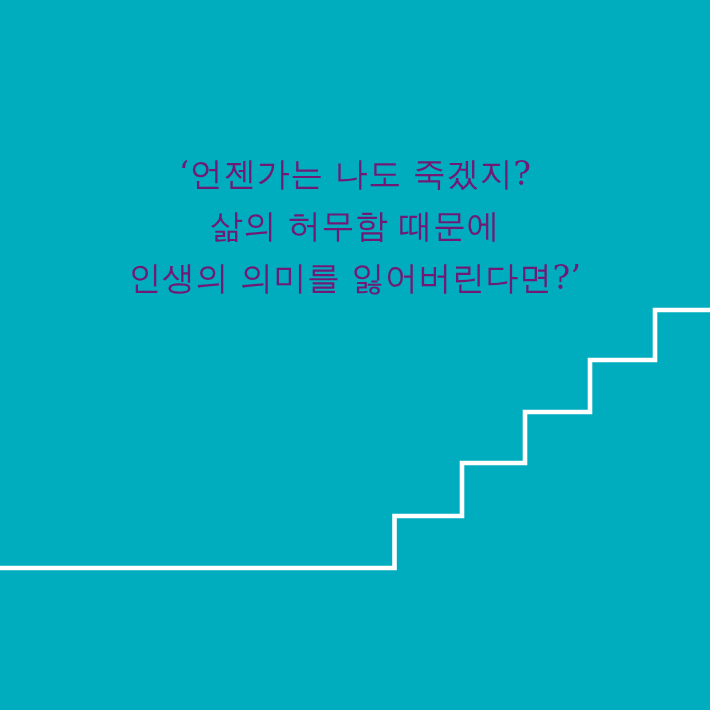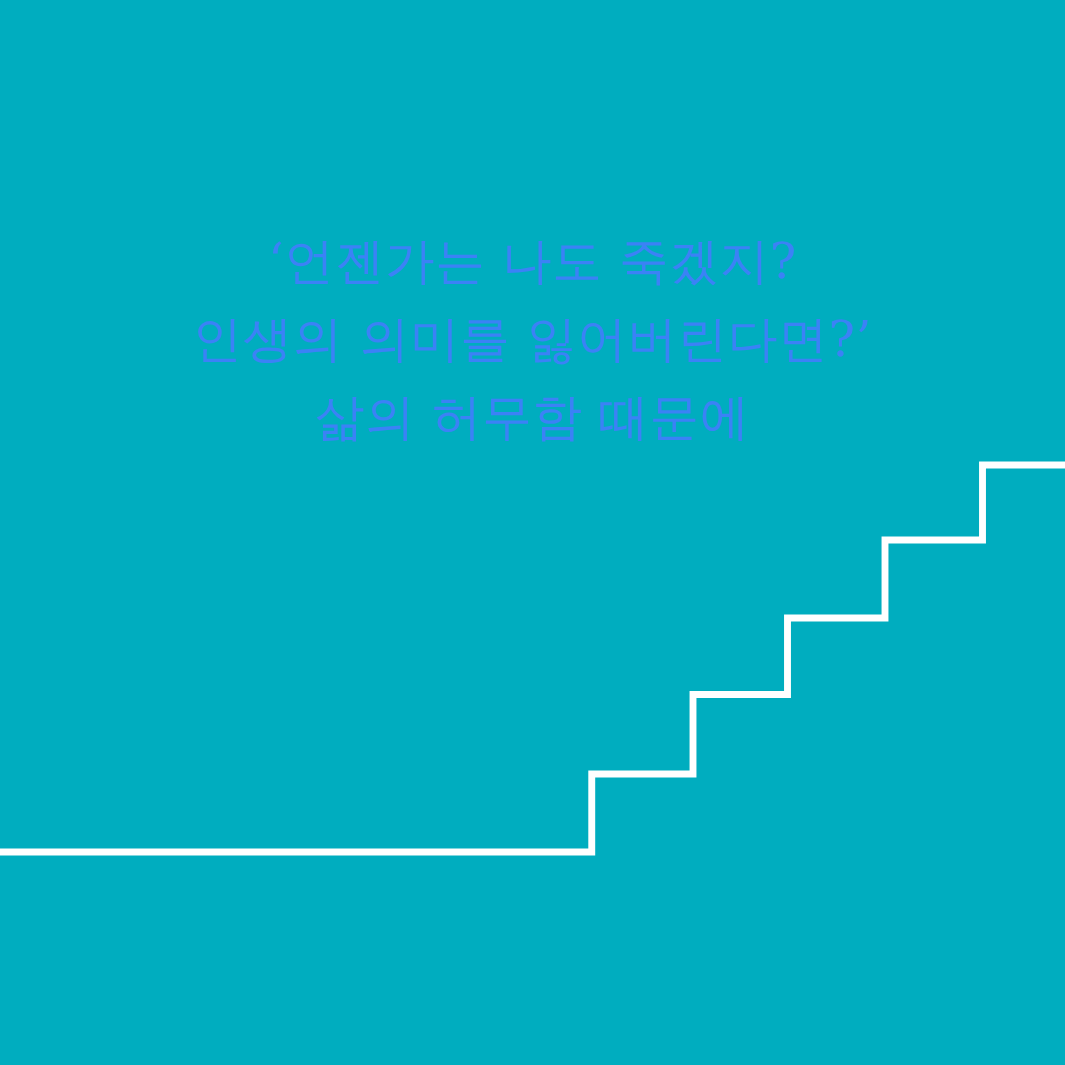--- a/index.html
+++ b/index.html
@@ -22,21 +22,21 @@
   #quote-block {
     position: absolute;
     left: 0;
     right: 0;
     top: 148px;
     text-align: center;
     user-select: none;
   }
   .quote-line {
     display: block;
-    color: #3b82f6;
+    color: #701a75;
     font-size: 33px;
     line-height: 52px;
     letter-spacing: 0.5px;
     white-space: pre;
     font-weight: 400;
   }
   #stair-svg {
     position: absolute;
     left: 0;
     top: 0;
@@ -54,21 +54,21 @@
 </style>
 </head>
 <body>
 
 <div id="card">
 
   <div id="backdrop"></div>
 
   <div id="quote-block">
     <span class="quote-line">‘언젠가는 나도 죽겠지?</span>
+    <span class="quote-line">삶의 허무함 때문에</span>
     <span class="quote-line">인생의 의미를 잃어버린다면?’</span>
-    <span class="quote-line">삶의 허무함 때문에</span>
   </div>
 
   <svg id="stair-svg" viewBox="0 0 710 710">
     <polyline class="stair-path" points="0,568 394.5,568 394.5,516 462,516 462,463 525,463 525,412 590,412 590,360 655,360 655,310 710,310"></polyline>
   </svg>
 
 </div>
 
 </body></html>

